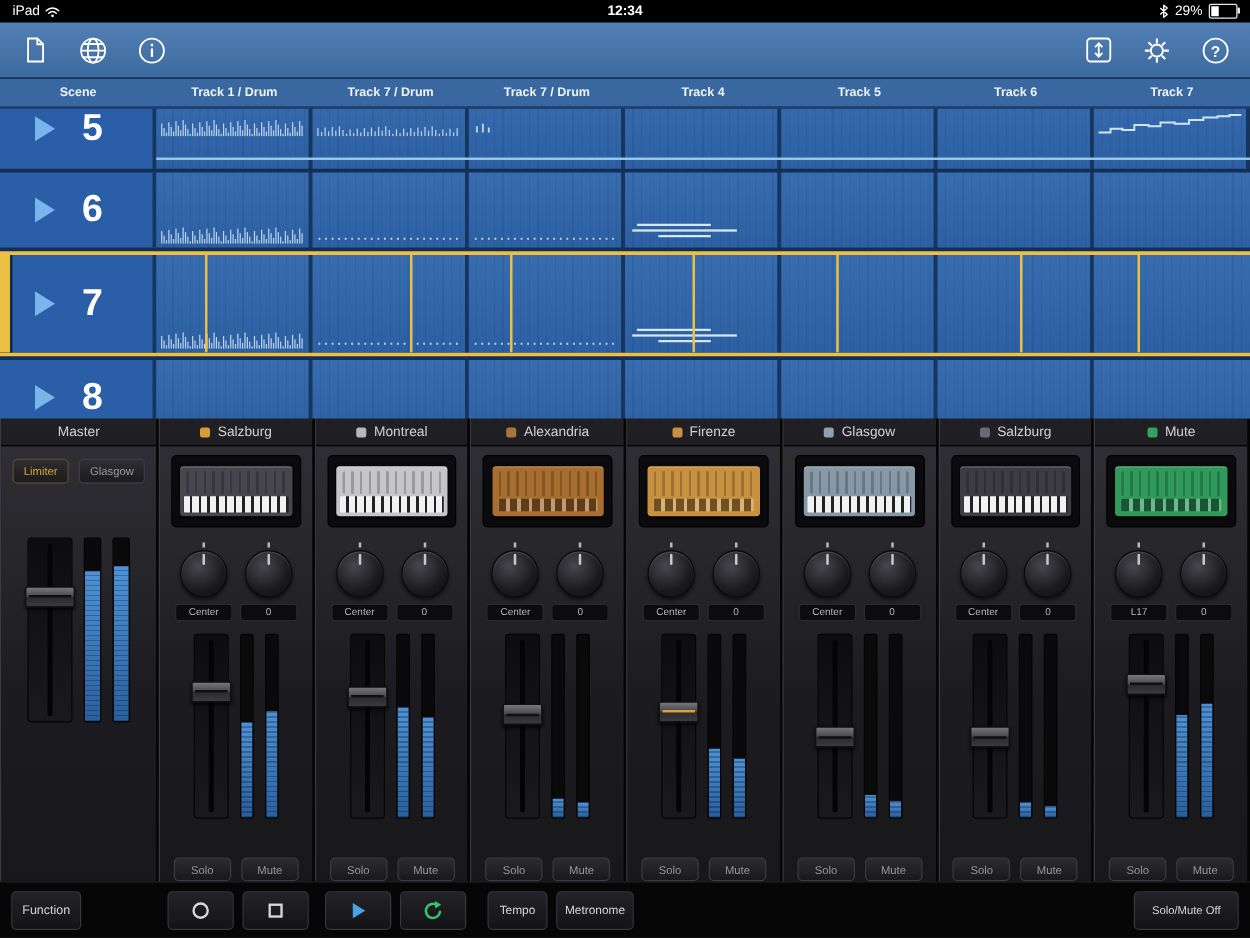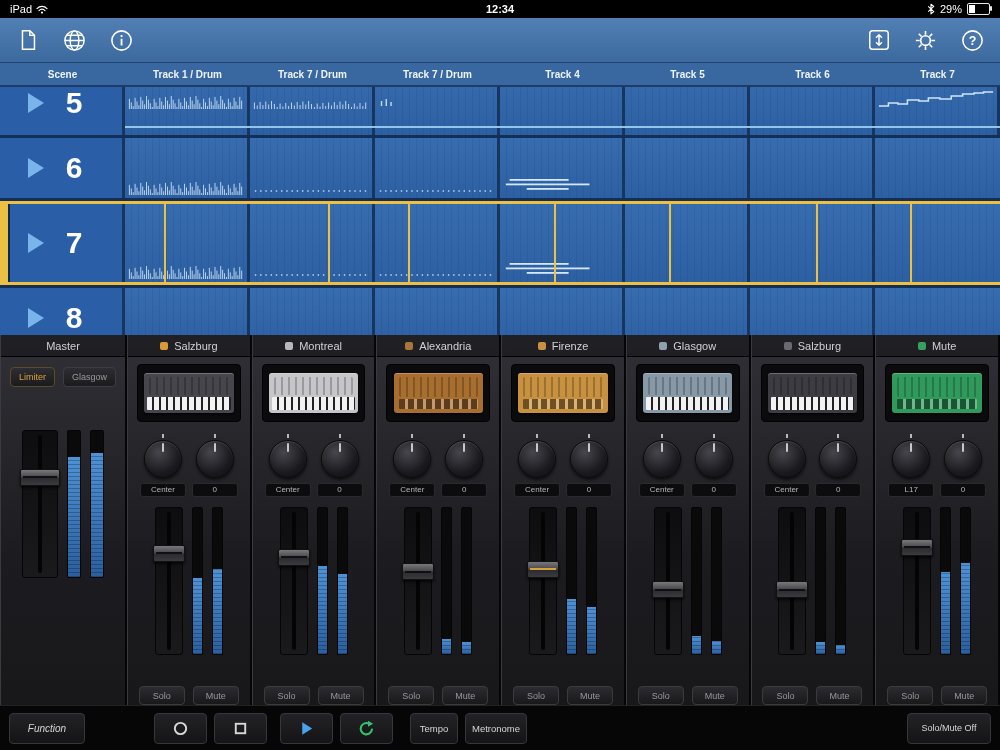--- a/index.html
+++ b/index.html
@@ -105,21 +105,21 @@
   .sm-btn{flex:0 0 46px;font-size:9px;color:#96969e;cursor:pointer;border-radius:4px;
     background:linear-gradient(#2c2c30,#19191c);border:1px solid #3a3a40;
     font-family:"Liberation Sans",sans-serif;}
 
   
   .transport{height:45px;background:#060607;border-top:1px solid #222;box-sizing:border-box;
     display:flex;align-items:center;padding:0 9px;gap:7px;}
   .t-btn{height:31px;display:flex;align-items:center;justify-content:center;cursor:pointer;
     background:linear-gradient(#232327,#141416);border:1px solid #36363c;border-radius:4px;
     color:#d6d6da;font-size:10px;font-family:"Liberation Sans",sans-serif;}
-  .t-btn.fn{width:76px;font-style:italic;}
+  .t-btn.fn{width:56px;}
   .t-btn.icon{width:53px;}
   .t-btn.tempo{width:48px;margin-left:10px;font-size:9.5px;}
   .t-btn.metro{width:62px;font-size:9.5px;}
   .t-btn.smo{width:84px;margin-left:auto;font-size:9px;}
   .grp{display:flex;gap:7px;}
   .grp.g1{margin-left:62px;}
   .grp.g2{margin-left:6px;}
 </style>
 </head>
 <body>

